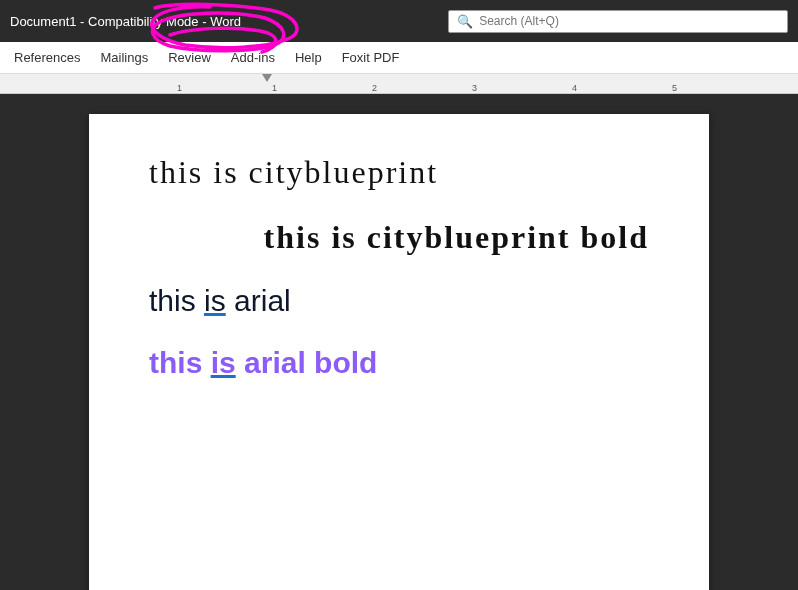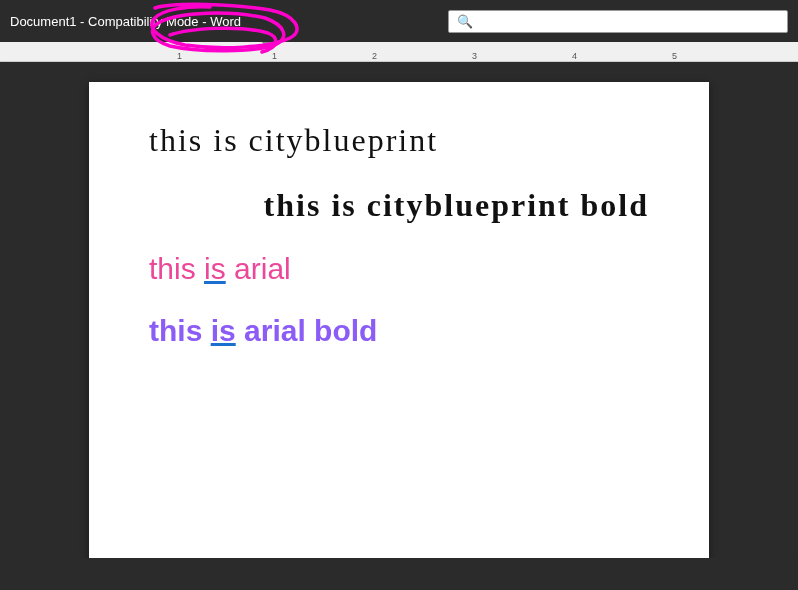--- a/index.html
+++ b/index.html
@@ -118,21 +118,21 @@
       font-size: 32px;
       font-weight: bold;
       color: #111;
       margin-bottom: 28px;
       letter-spacing: 1px;
     }
     .line3 {
       font-family: Arial, sans-serif;
       font-size: 30px;
       font-weight: normal;
-      color: #ec4899;
+      color: #0f172a;
       margin-bottom: 28px;
     }
     .line3 .underline-word {
       text-decoration: underline;
       text-decoration-color: #1a6fcf;
     }
     .line4 {
       font-family: Arial, sans-serif;
       font-size: 30px;
       font-weight: bold;
@@ -167,23 +167,32 @@
   </style>
 </head>
 <body>
 
 <div style="position:relative; width:798px; height:590px; overflow:hidden;">
 
   <div class="title-bar">
     <span class="title-text">Document1 - Compatibility Mode - Word</span>
     <div class="search-bar">
       <span class="search-icon">🔍</span>
+      <input type="text" placeholder="Search (Alt+Q)" style="">
     </div>
   </div>
 
+  <div class="menu-bar">
+    <span class="menu-item">References</span>
+    <span class="menu-item">Mailings</span>
+    <span class="menu-item">Review</span>
+    <span class="menu-item">Add-ins</span>
+    <span class="menu-item">Help</span>
+    <span class="menu-item">Foxit PDF</span>
+  </div>
 
   <div class="ruler">
     <div class="ruler-inner">
       <div class="ruler-triangle"></div>
       <span style="position:absolute; left:5px; font-size:9px; color:#555;">1</span>
       <span style="position:absolute; left:100px; font-size:9px; color:#555;">1</span>
       <span style="position:absolute; left:200px; font-size:9px; color:#555;">2</span>
       <span style="position:absolute; left:300px; font-size:9px; color:#555;">3</span>
       <span style="position:absolute; left:400px; font-size:9px; color:#555;">4</span>
       <span style="position:absolute; left:500px; font-size:9px; color:#555;">5</span>

